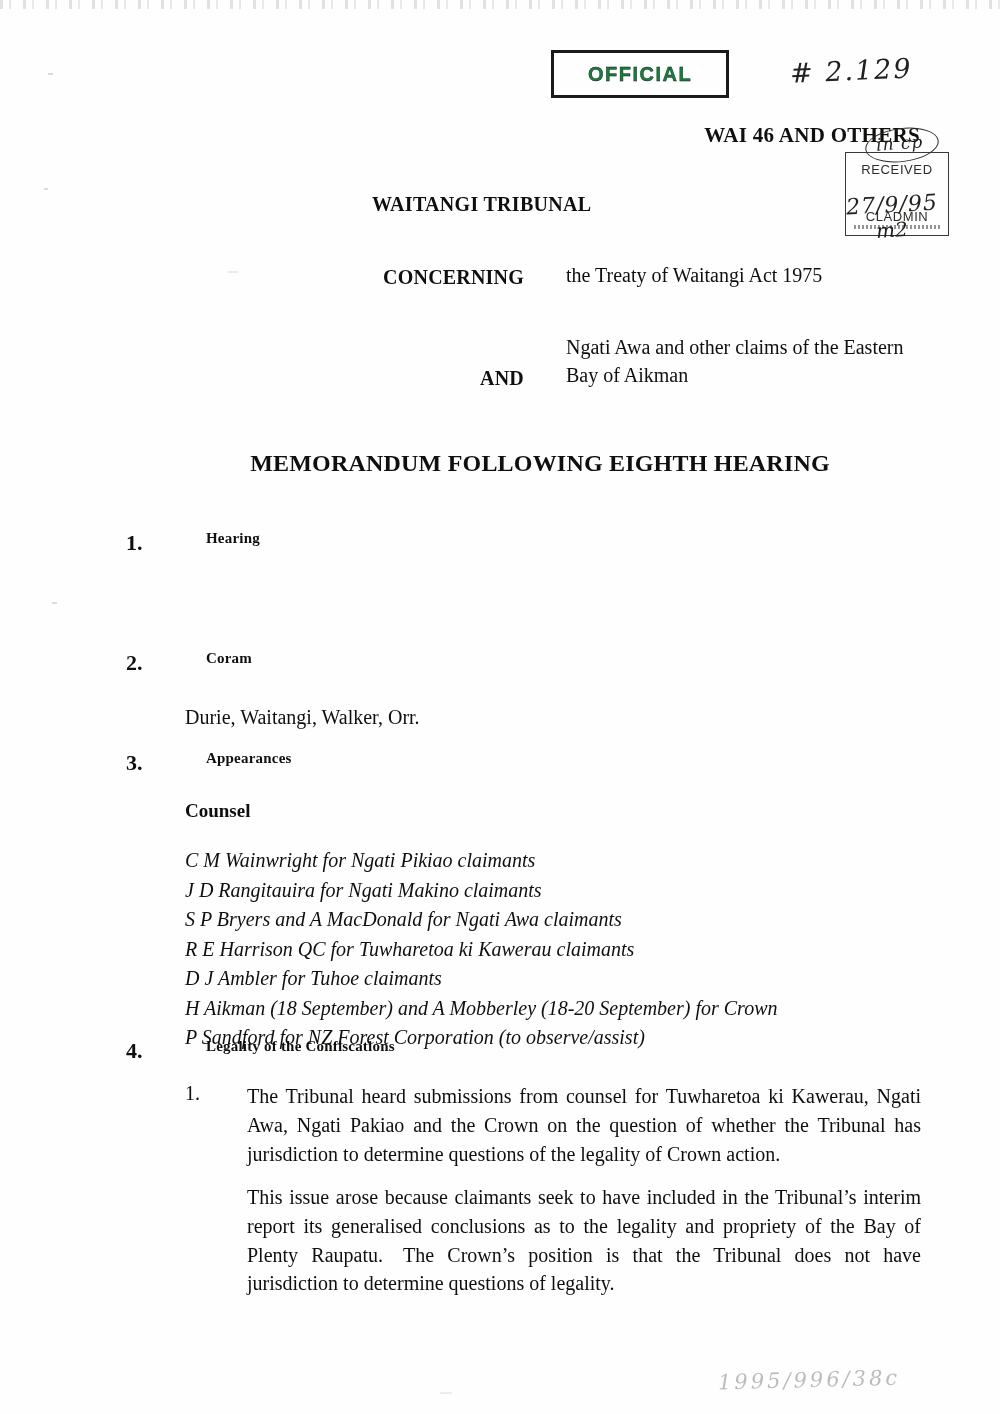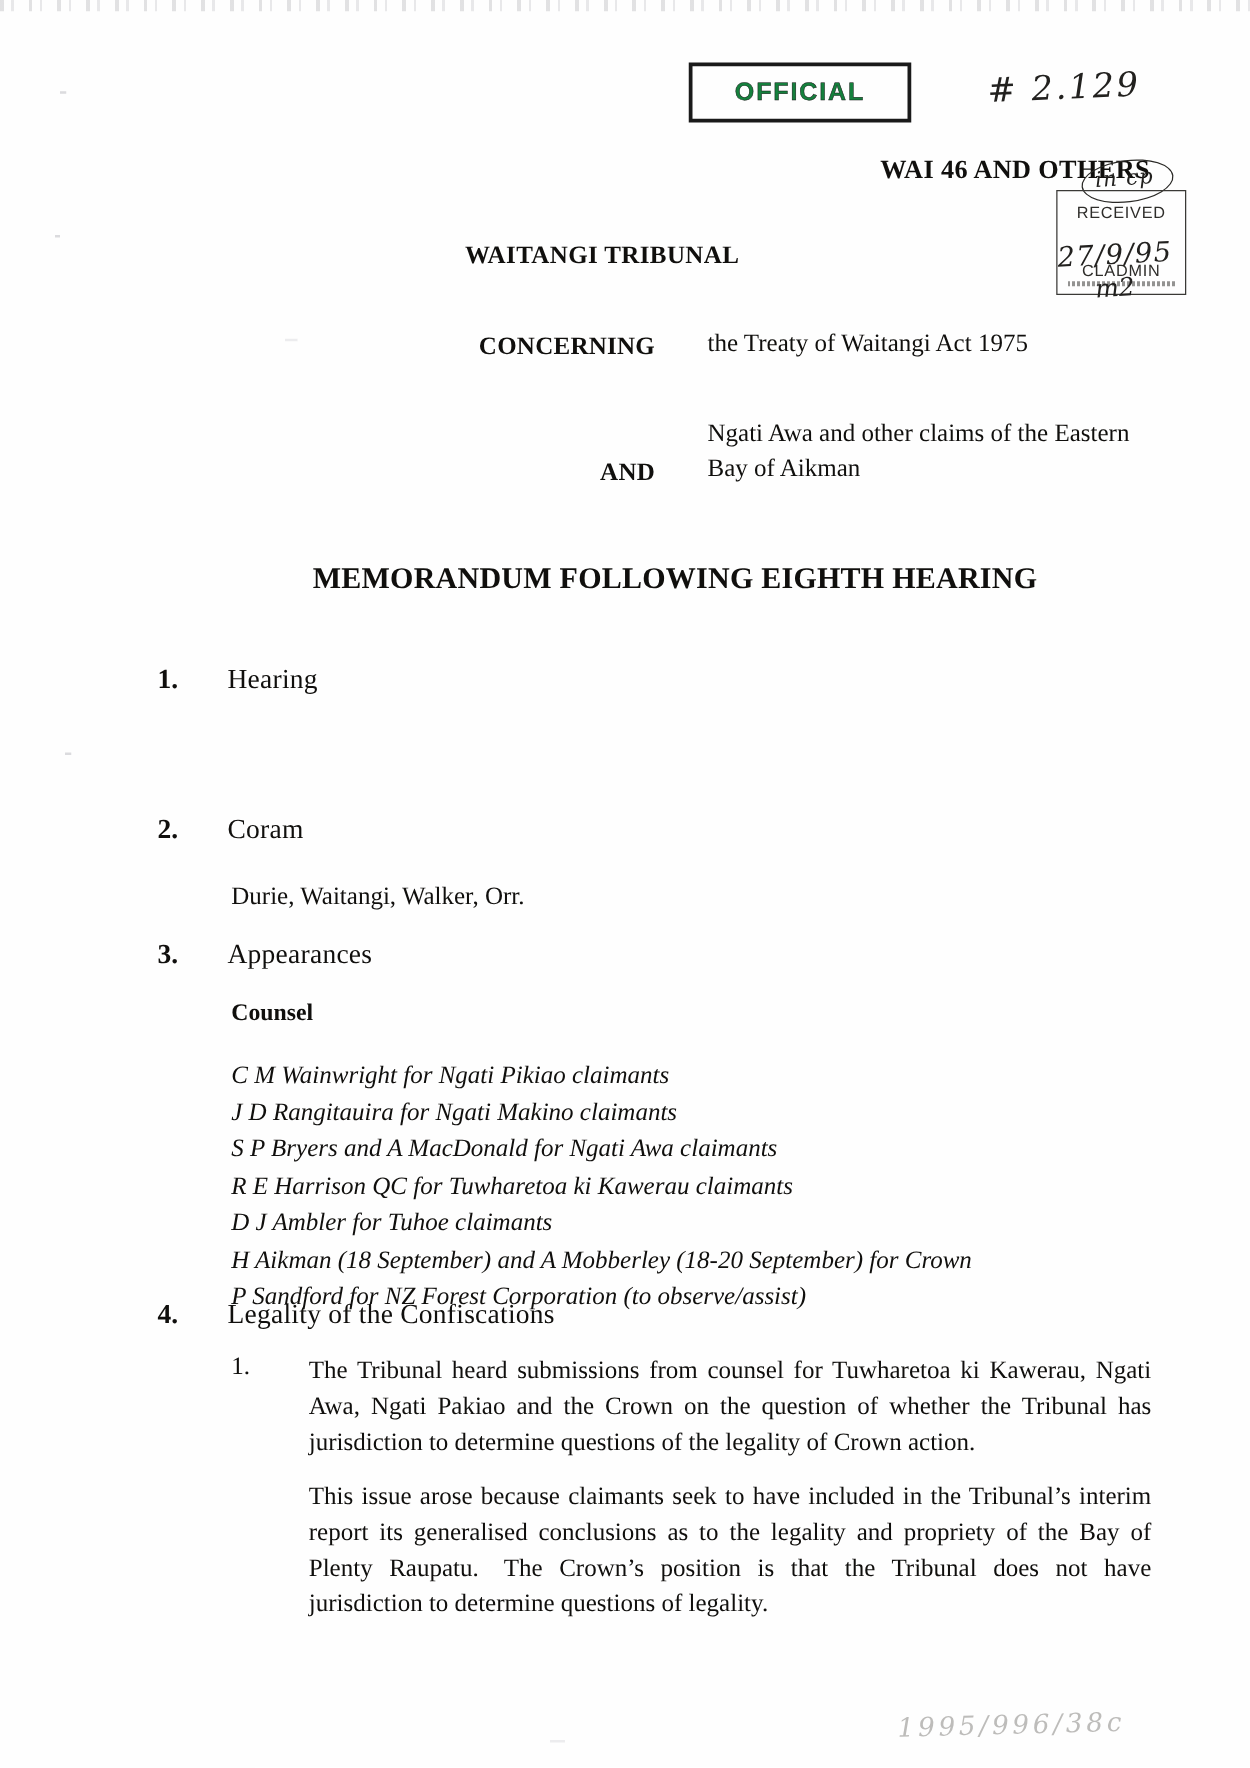--- a/index.html
+++ b/index.html
@@ -209,23 +209,23 @@
     width: 800px;
   }
   .sec-num {
     position: absolute;
     left: 0;
     top: 0;
     font-weight: bold;
     font-size: 22px;
   }
   .sec-heading {
-    margin-left: 56px;
-    font-weight: normal;
-    font-size: 22px;
+    margin-left: 80px;
+    font-weight: bold;
+    font-size: 15px;
     letter-spacing: 0.2px;
   }
 
   .body-text {
     position: absolute;
     left: 185px;
     width: 736px;
     font-size: 20px;
     line-height: 1.44;
   }

